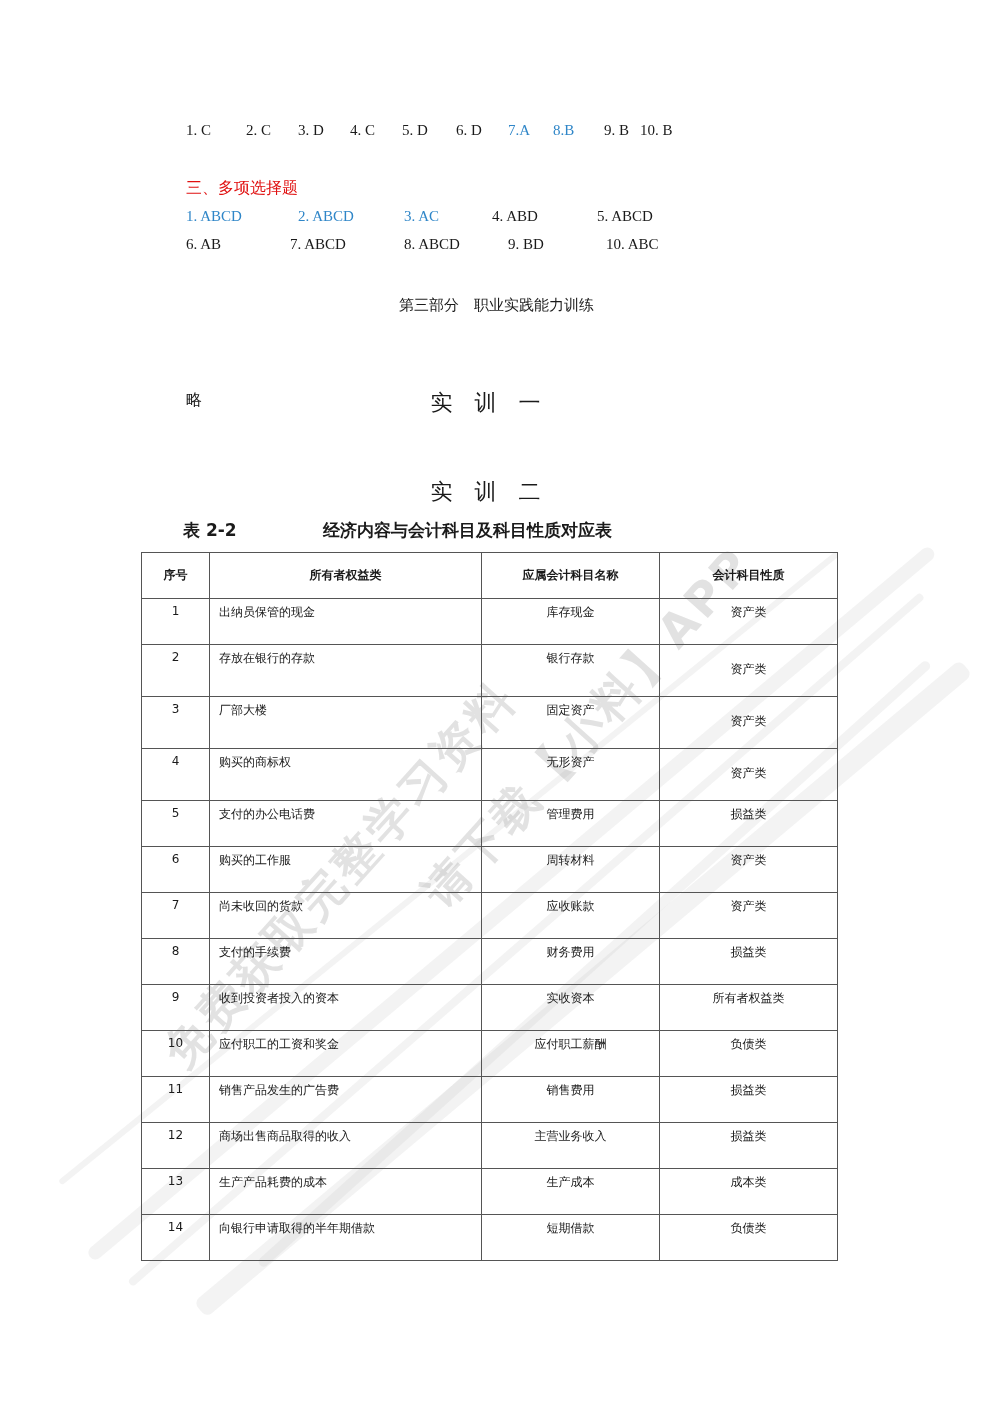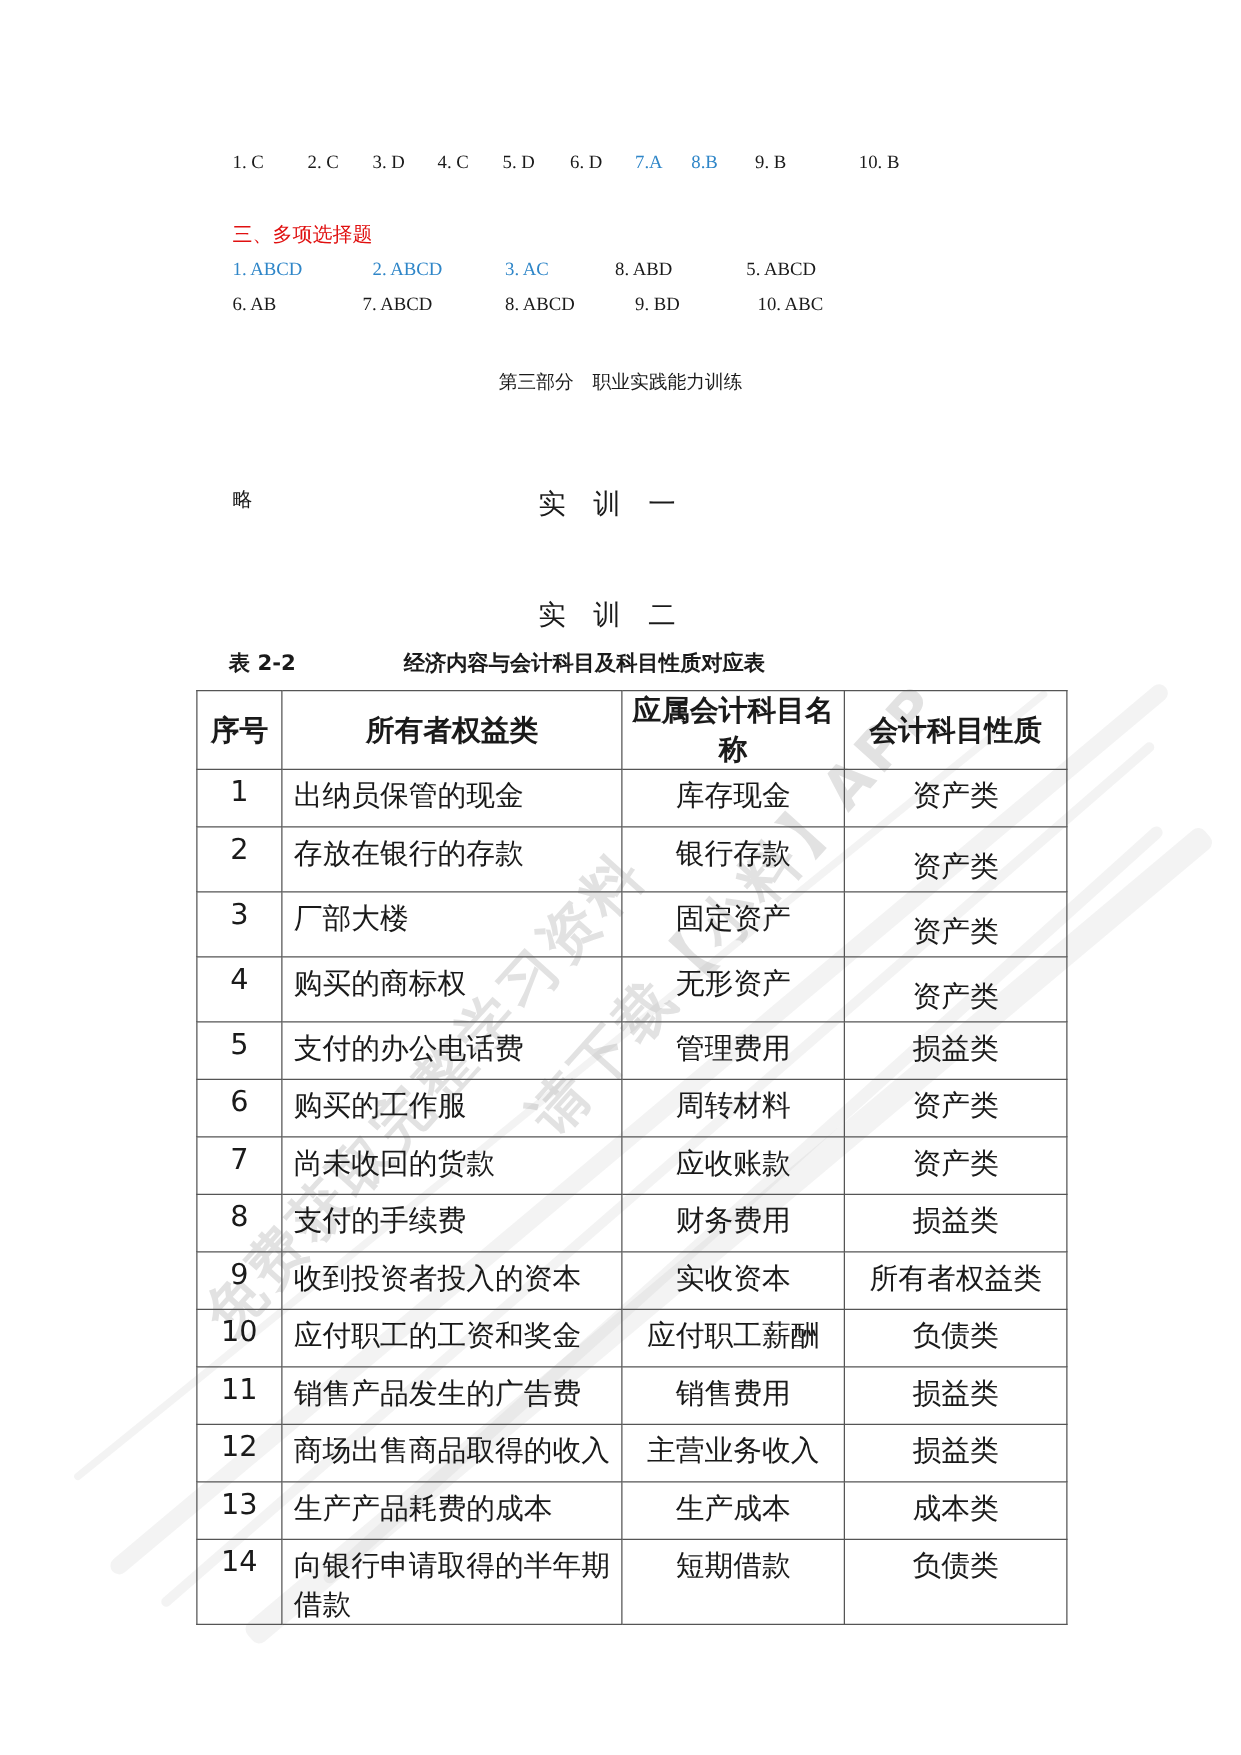--- a/index.html
+++ b/index.html
@@ -16,21 +16,21 @@
     .content { position: relative; z-index: 1; }
     .answers-row { position: absolute; left: 186px; font-size: 15px; white-space: nowrap; font-family: "Liberation Serif", serif; }
     .answers-row span { position: absolute; top: 0; white-space: nowrap; }
     .blue { color: #2f86c8; }
     .red-heading { position: absolute; left: 186px; top: 178px; font-size: 16px; color: #e01010; font-family: "DejaVu Sans", sans-serif; }
     .part-title { position: absolute; left: 0; width: 993px; top: 296px; text-align: center; font-size: 15px; font-family: "DejaVu Sans", sans-serif; }
     .train-title { position: absolute; left: 0; width: 993px; text-align: center; font-size: 22px; letter-spacing: 22px; font-family: "DejaVu Serif", serif; margin-top: 28px; }
     .lue { position: absolute; left: 186px; top: 390px; font-size: 16px; }
     .table-caption-no { position: absolute; left: 183px; top: 519px; font-weight: bold; font-size: 17px; font-family: "DejaVu Sans", sans-serif; }
     .table-caption-title { position: absolute; left: 323px; top: 519px; font-weight: bold; font-size: 17px; font-family: Liberation Sans, sans-serif; }
-    table.main { position: absolute; left: 157px; top: 552px; border-collapse: collapse; font-family: "DejaVu Sans", sans-serif; font-size: 23px; }
+    table.main { position: absolute; left: 141px; top: 552px; border-collapse: collapse; font-family: "DejaVu Sans", sans-serif; font-size: 12px; }
     table.main th, table.main td { border: 1.5px solid #555; padding: 0; vertical-align: top; }
     table.main th { height: 45px; vertical-align: middle; font-weight: bold; text-align: center; }
     table.main td { height: 45px; }
     .c0 { width: 67px; text-align: center; }
     .c1 { width: 271px; text-align: left; }
     .c2 { width: 177px; text-align: center; }
     .c3 { width: 177px; text-align: center; }
     td .cell { padding-top: 5px; display: block; }
     td.c1 .cell { padding-left: 9px; }
     tr.tall td { height: 51px; }
@@ -53,30 +53,30 @@
   <div class="answers-row" style="top:122px;">
     <span style="left:0px;">1. C</span>
     <span style="left:60px;">2. C</span>
     <span style="left:112px;">3. D</span>
     <span style="left:164px;">4. C</span>
     <span style="left:216px;">5. D</span>
     <span style="left:270px;">6. D</span>
     <span class="blue" style="left:322px;">7.A</span>
     <span class="blue" style="left:367px;">8.B</span>
     <span style="left:418px;">9. B</span>
-    <span style="left:501px;">10. B</span>
+    <span style="left:454px;">10. B</span>
   </div>
 
   <div class="red-heading">三、多项选择题</div>
 
   <div class="answers-row" style="top:208px;">
     <span class="blue" style="left:0px;">1. ABCD</span>
     <span class="blue" style="left:112px;">2. ABCD</span>
     <span class="blue" style="left:218px;">3. AC</span>
-    <span style="left:306px;">8. ABD</span>
+    <span style="left:306px;">4. ABD</span>
     <span style="left:411px;">5. ABCD</span>
   </div>
   <div class="answers-row" style="top:236px;">
     <span style="left:0px;">6. AB</span>
     <span style="left:104px;">7. ABCD</span>
     <span style="left:218px;">8. ABCD</span>
     <span style="left:322px;">9. BD</span>
     <span style="left:420px;">10. ABC</span>
   </div>
 

